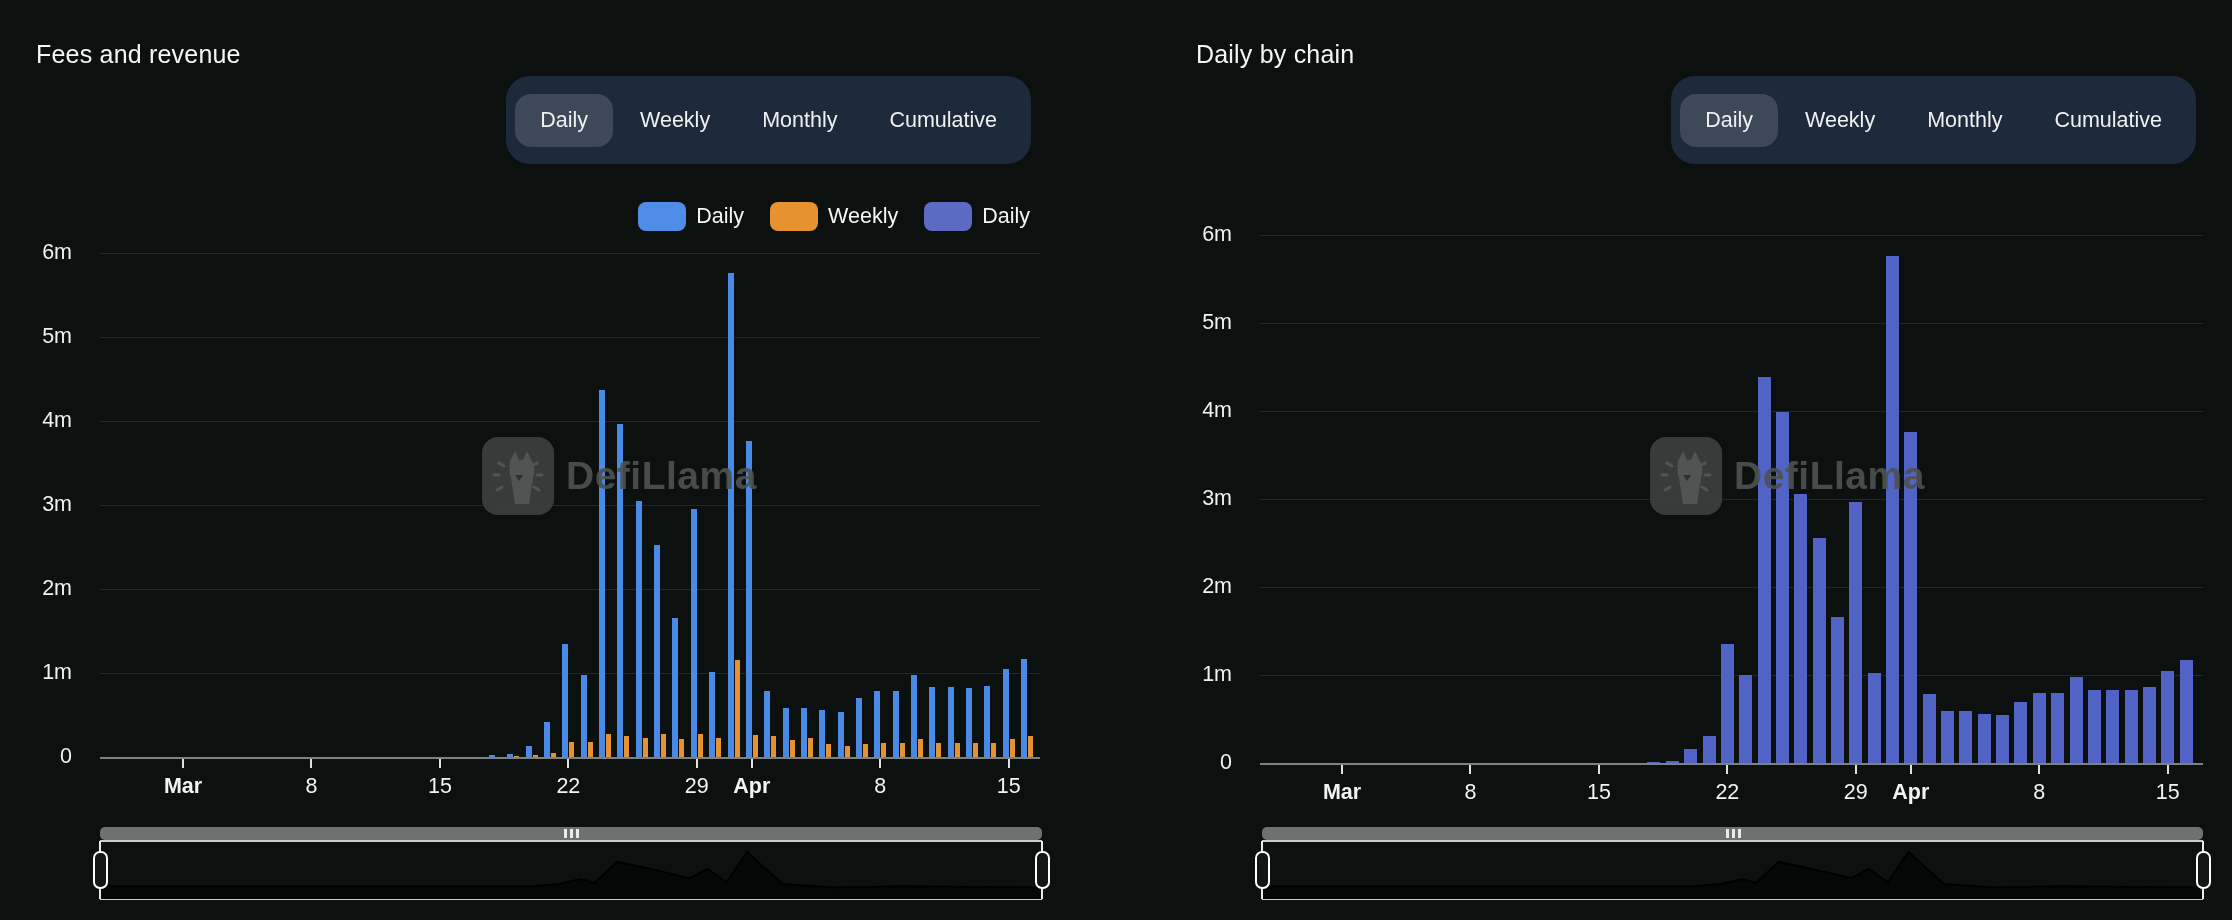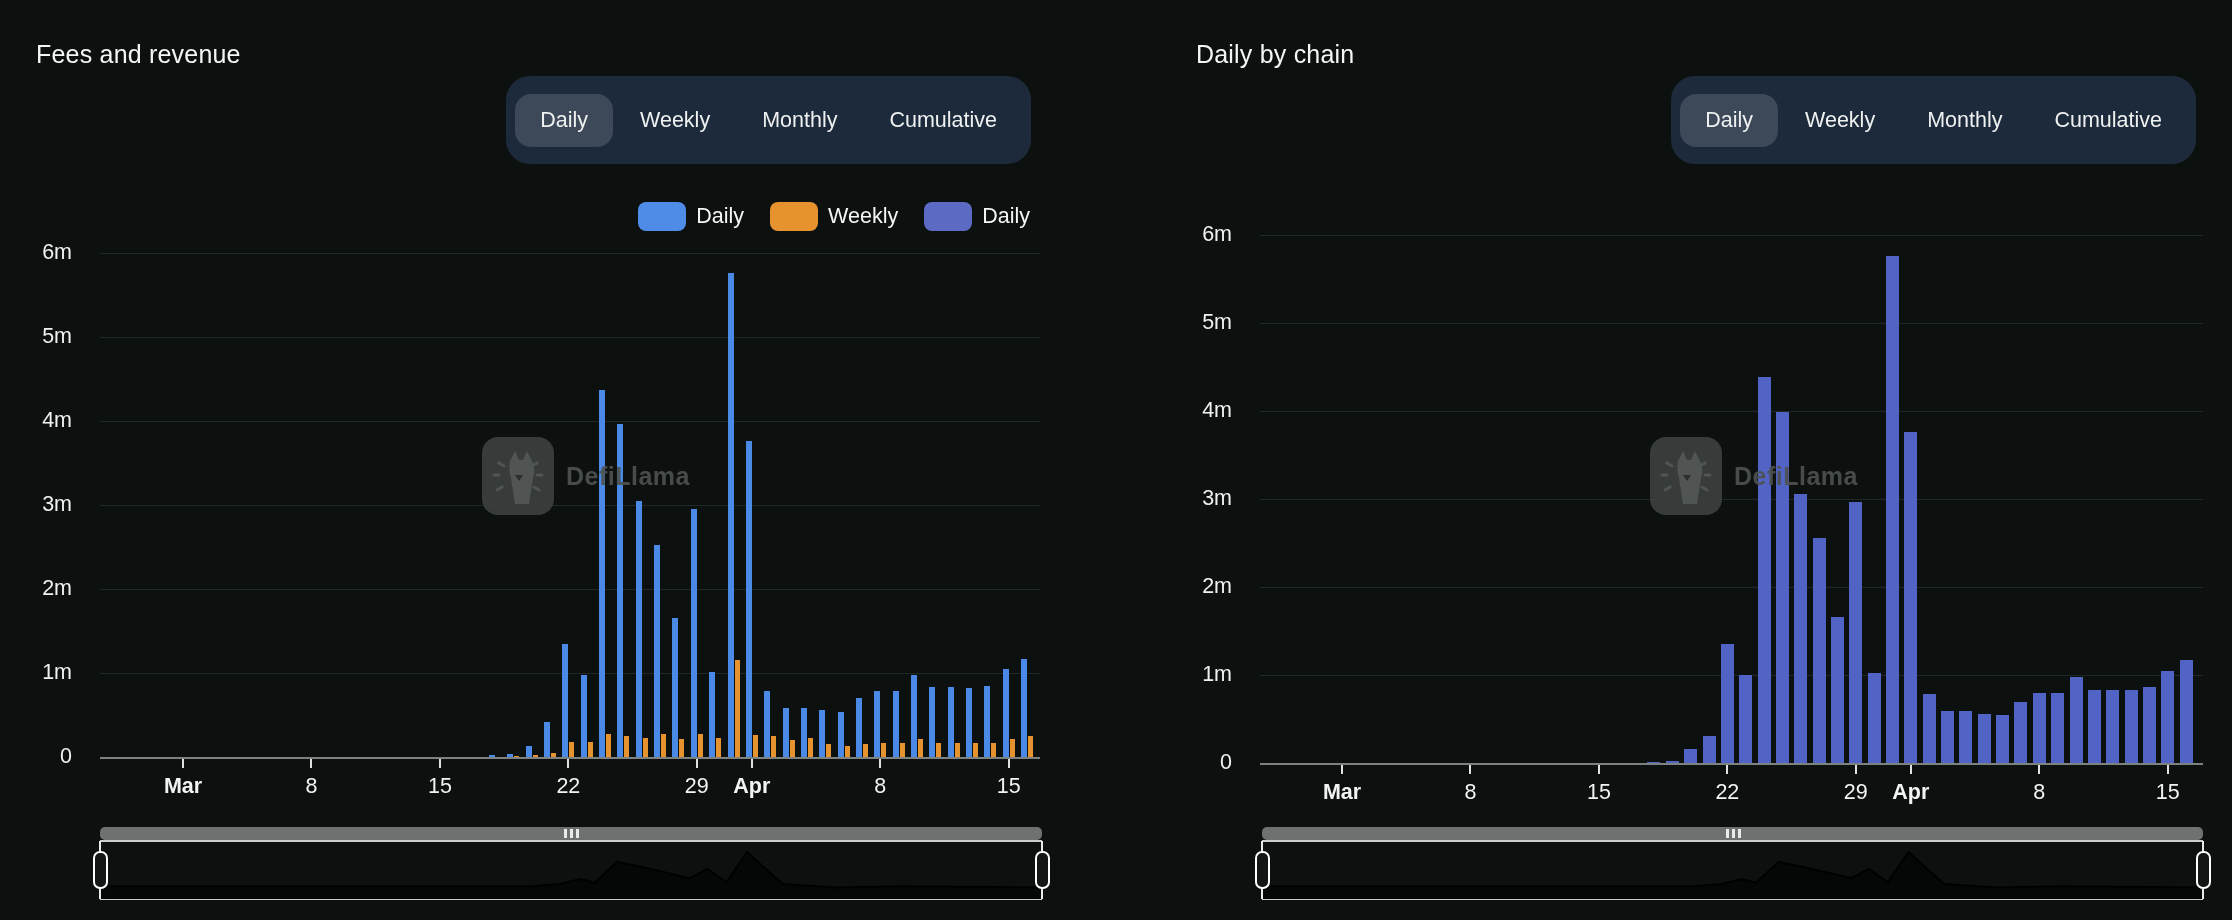--- a/index.html
+++ b/index.html
@@ -20,21 +20,21 @@
   .legend-swatch { width:48px; height:29px; border-radius:8px; }
   .legend-label { font-size:21.5px; color:#f4f6f5; }
   .gridline { position:absolute; height:1px; background:#222827; }
   .axisline { position:absolute; height:2px; background:#7d817f; }
   .ylabel { position:absolute; width:70px; text-align:right; font-size:21.5px; color:#eff1f0; }
   .xtick { position:absolute; width:2px; height:9px; background:#dfe2e0; }
   .xlabel { position:absolute; width:80px; margin-left:-40px; text-align:center; font-size:21.5px; color:#f2f4f3; }
   .xlabel.bold { font-weight:700; }
   .bar { position:absolute; }
   .watermark { position:absolute; display:flex; align-items:center; gap:12px; opacity:.92; pointer-events:none; }
-  .wm-text { font-size:25px; font-weight:700; color:#4d5250; letter-spacing:.5px; }
+  .wm-text { font-size:39px; font-weight:700; color:#4d5250; letter-spacing:.5px; }
   .scrollbar { position:absolute; top:827px; height:13px; background:#6d7271; border-radius:5px; }
   .grip { position:absolute; top:829px; height:9px; display:flex; gap:3px; }
   .grip i { display:block; width:3px; height:9px; background:#e9ebea; }
   .brushline { position:absolute; height:2px; background:#c9cdcb; }
   .brush-svg { position:absolute; top:841px; }
   .handle-line { position:absolute; top:841px; width:2px; height:58px; background:#e9ebea; }
   .handle { position:absolute; top:851px; width:15px; height:38px; margin-left:-7px;
     background:#141616; border:2.5px solid #fff; border-radius:7px; cursor:ew-resize; }
 </style>
 </head>

